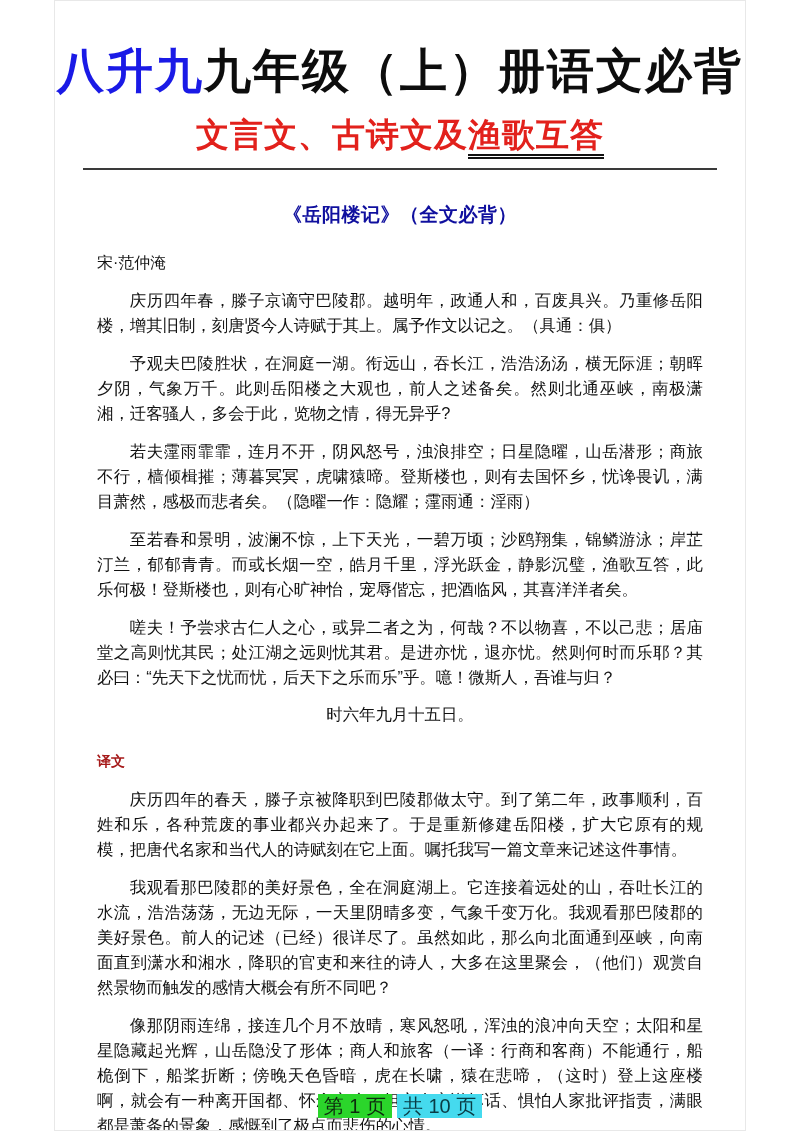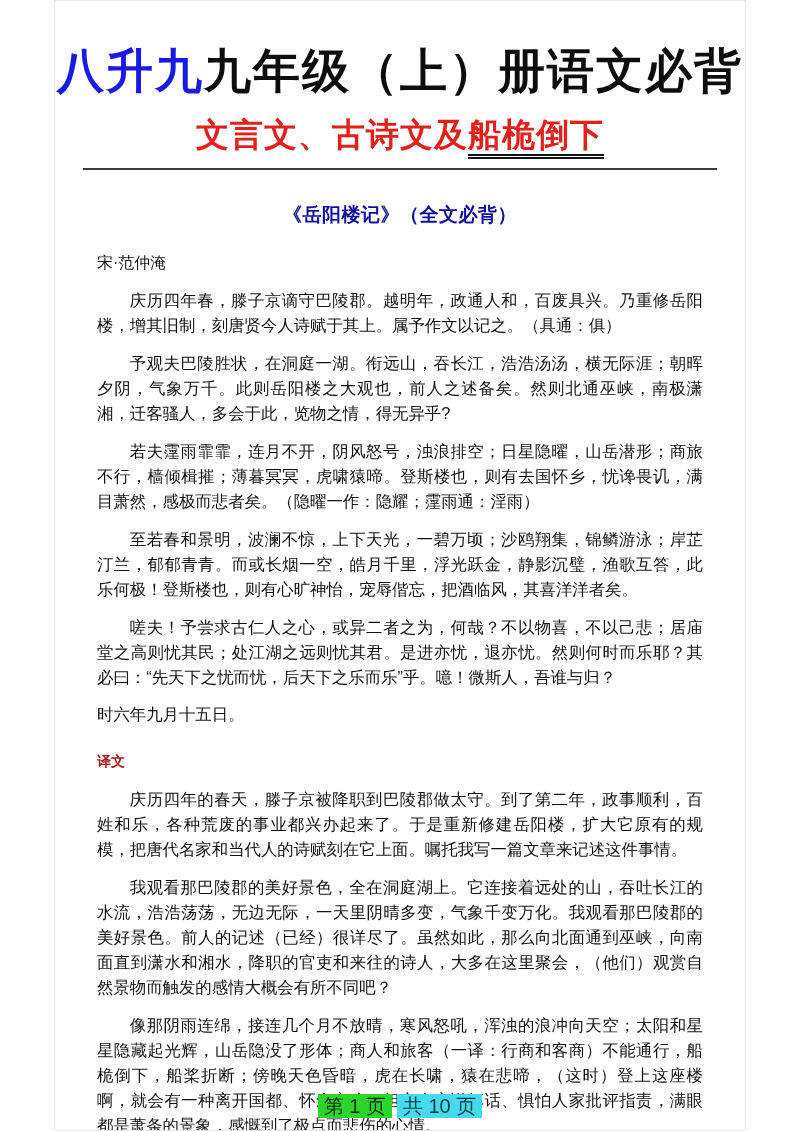--- a/index.html
+++ b/index.html
@@ -56,21 +56,21 @@
     margin: 23px 0 0 0;
     color: #161616;
   }
   .content {
     padding: 0 42px;
     font-size: 16.4px;
     line-height: 25px;
     text-align: justify;
   }
   .para { margin: 13px 0 0 0; text-indent: 2em; }
-  .date-line { margin: 12px 0 0 0; text-align: left; }
+  .date-line { margin: 12px 0 0 0; text-align: center; }
   .trans-heading {
     margin: 22px 0 2px 0;
     font-size: 14px;
     font-weight: bold;
     color: #a61a1a;
     text-align: left;
     text-indent: 0;
   }
   .footer {
     position: absolute;
@@ -83,21 +83,21 @@
   .badge-current { background: #2bd52b; margin-right: 5px; }
   .badge-total { background: #45daee; color: #093b44; }
 </style>
 </head>
 <body>
 
 <div class="page">
 
   <div class="header">
     <h1 class="main-title"><span class="hl">八升九</span><span>九年级（上）册语文必背</span></h1>
-    <h2 class="subtitle"><span>文言文、古诗文及</span><span class="dbl-underline">船桅倒下</span></h2>
+    <h2 class="subtitle"><span>文言文、古诗文及</span><span class="dbl-underline">渔歌互答</span></h2>
     <hr class="divider">
   </div>
 
   <div class="content">
     <h3 class="section-heading">《岳阳楼记》（全文必背）</h3>
     <div class="author">宋·范仲淹</div>
 
     <p class="para">庆历四年春，滕子京谪守巴陵郡。越明年，政通人和，百废具兴。乃重修岳阳楼，增其旧制，刻唐贤今人诗赋于其上。属予作文以记之。（具通：俱）</p>
     <p class="para">予观夫巴陵胜状，在洞庭一湖。衔远山，吞长江，浩浩汤汤，横无际涯；朝晖夕阴，气象万千。此则岳阳楼之大观也，前人之述备矣。然则北通巫峡，南极潇湘，迁客骚人，多会于此，览物之情，得无异乎?</p>
     <p class="para">若夫霪雨霏霏，连月不开，阴风怒号，浊浪排空；日星隐曜，山岳潜形；商旅不行，樯倾楫摧；薄暮冥冥，虎啸猿啼。登斯楼也，则有去国怀乡，忧谗畏讥，满目萧然，感极而悲者矣。（隐曜一作：隐耀；霪雨通：淫雨）</p>

